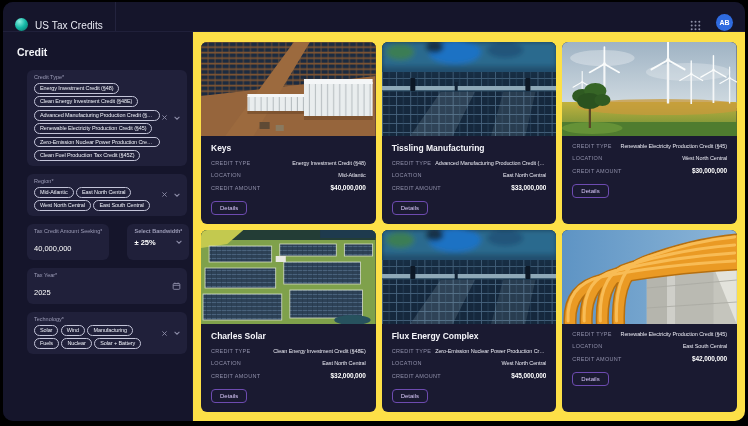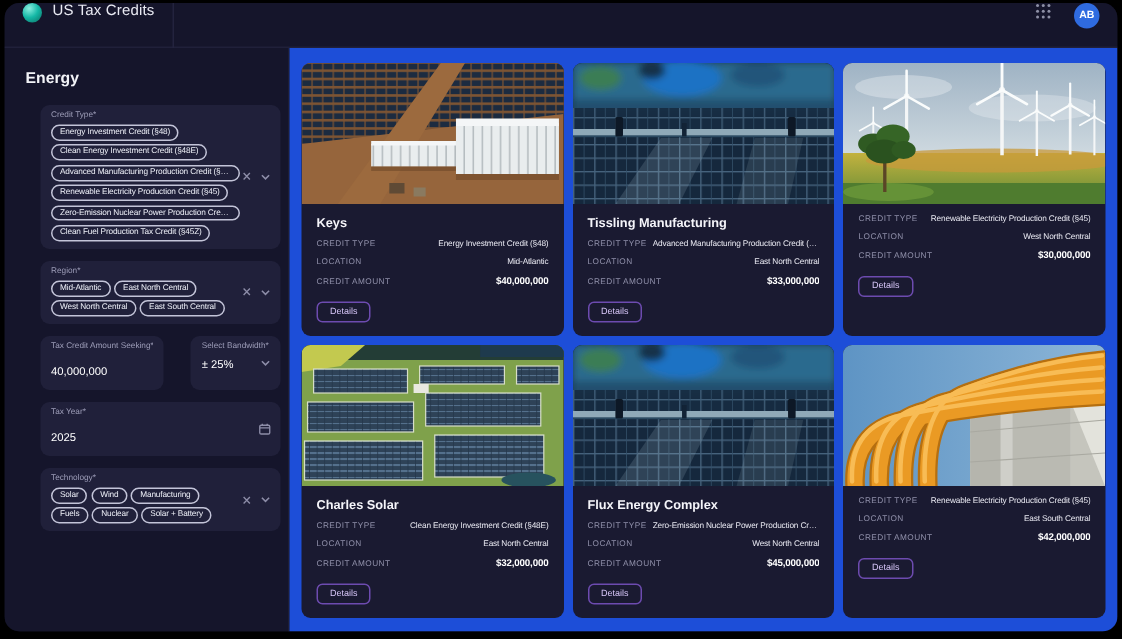--- a/index.html
+++ b/index.html
@@ -4,21 +4,21 @@
 <style>
   * { margin:0; padding:0; box-sizing:border-box; }
   html,body { width:748px; height:426px; background:#000; overflow:hidden;
               font-family:"Liberation Sans", sans-serif; }
   .app { position:absolute; left:3px; right:3px; top:2px; bottom:5px;
          background:#0e0e1d; border-radius:10px; overflow:hidden;
          display:flex; flex-direction:column; }
 
   
   .header { height:30px; flex:0 0 30px; background:#15152b; display:flex;
-            align-items:flex-start; padding:0 12px; border-bottom:1px solid #20203a; }
+            align-items:flex-end; padding:0 12px; border-bottom:1px solid #20203a; }
   .logo { width:13px; height:13px; border-radius:50%;
           background:radial-gradient(circle at 34% 28%, #8cefe0, #14b8a6 48%, #0c6b60);
           margin-right:7px; flex:0 0 13px; }
   .app-title { font-size:10px; font-weight:500; color:#e8e9f2; letter-spacing:.1px; }
   .hdr-div { width:1px; height:30px; background:#23233e; margin-left:12px; }
   .hdr-spacer { flex:1; }
   .grid-icon { color:#8e90a6; margin-right:15px; display:flex; cursor:pointer; }
   .avatar { width:17px; height:17px; border-radius:50%; background:#2f6be0;
             color:#fff; font-size:7px; font-weight:700; display:flex;
             align-items:center; justify-content:center; }
@@ -38,29 +38,29 @@
   .chips.col { flex-direction:column; align-items:flex-start; }
   .chips.pad-r { padding-right:20px; }
   .chip { border:1px solid #c3c4d8; border-radius:999px; padding:1px 5px;
           font-size:5.5px; line-height:1.25; color:#eef0f8; white-space:nowrap;
           letter-spacing:-.1px; max-width:100%; overflow:hidden; text-overflow:ellipsis; }
   .box-icons { position:absolute; right:6px; top:50%; transform:translateY(-50%);
                display:flex; gap:5px; align-items:center; color:#8d8da8; }
   .box-icons svg { display:block; cursor:pointer; }
   .frow { display:flex; gap:18px; }
   .frow .fbox { margin-bottom:8px; }
-  .fbox.grow-a { flex:1.08; } .fbox.grow-b { flex:.92; }
+  .fbox.grow-a { flex:1.08; } .fbox.grow-b { flex:.92;font-weight:bold; }
   .fvalue-input { background:transparent; border:none; outline:none; color:#fff;
                   font-size:7.5px; font-family:inherit; width:100%; padding:1px 0 0; }
   .fvalue { color:#fff; font-size:7.5px; padding:1px 0 0; }
 
   
   .main { flex:1; padding:10px 8px 0; display:grid;
           grid-template-columns:repeat(3,1fr); gap:6px; align-content:start;
-          overflow:hidden; background:#1d4ed8; }
+          overflow:hidden; background:#fde047; }
   .card { background:#1a1a31; border-radius:6px; overflow:hidden; display:flex;
           flex-direction:column; }
   .cimg { height:94px; flex:0 0 94px; overflow:hidden; }
   .cimg svg { width:100%; height:94px; display:block; }
   .cinfo { padding:7px 10px 9px; display:flex; flex-direction:column; }
   .ctitle { font-size:8.5px; font-weight:700; color:#f5f5fa; margin-bottom:7px; }
   .crow { display:flex; justify-content:space-between; align-items:baseline;
           gap:4px; margin-bottom:6px; }
   .clabel { font-size:5.5px; color:#9090aa; letter-spacing:.3px; white-space:nowrap;
             flex:0 0 auto; }
@@ -96,21 +96,21 @@
             <circle cx="9.3" cy="9.3" r="1"></circle>
       </g>
         </svg>
     </div>
     <div class="avatar">AB</div>
   </div>
 
   <div class="body">
 
     <div class="sidebar">
-      <div class="filters-title">Energy</div>
+      <div class="filters-title">Credit</div>
       <div class="fwrap">
 
         <div class="fbox">
           <div class="flabel">Credit Type*</div>
           <div class="chips col pad-r">
             <span class="chip">Energy Investment Credit (§48)</span>
             <span class="chip">Clean Energy Investment Credit (§48E)</span>
             <span class="chip">Advanced Manufacturing Production Credit (§45X)</span>
             <span class="chip">Renewable Electricity Production Credit (§45)</span>
             <span class="chip">Zero-Emission Nuclear Power Production Credit (§45U)</span>

